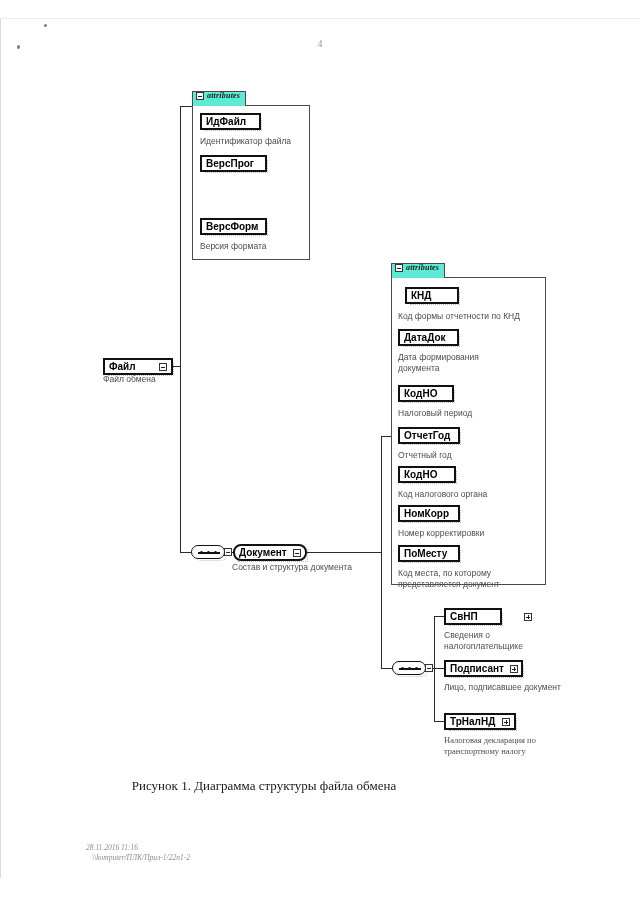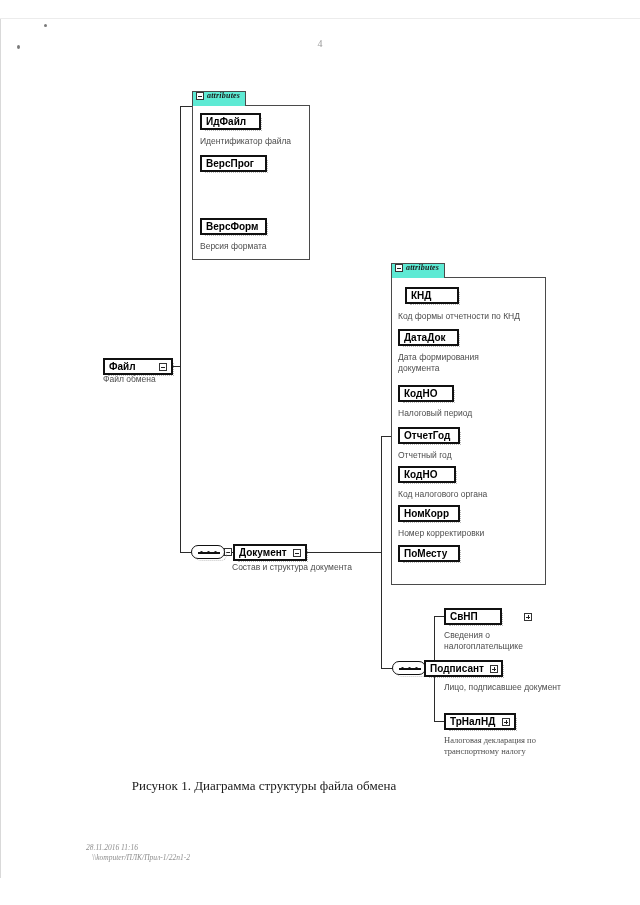--- a/index.html
+++ b/index.html
@@ -187,21 +187,21 @@
     </div>
     <div class="desc" style="left:200px;top:241px;width:110px;">Версия формата</div>
 
     <div class="seq" style="left:191px;top:545px;">
       <span class="bar"></span>
       <span class="d d1"></span>
       <span class="d d2"></span>
       <span class="d d3"></span>
     </div>
 
-    <div class="node" style="left:233px;top:544px;width:74px;">
+    <div class="node" style="left:233px;top:544px;width:74px;border-radius:8px;">
       <span class="node-label">Документ</span>
       <span class="node-exp">
           <span class="expander"></span>
         </span>
     </div>
     <div class="desc" style="left:232px;top:562px;width:190px;">Состав и структура документа</div>
 
     <div class="attrbox" style="left:391px;top:277px;width:155px;height:308px;">
       <div class="tab">
         <span class="expander"></span>
@@ -236,39 +236,41 @@
     <div class="desc" style="left:398px;top:489px;width:145px;">Код налогового органа</div>
 
     <div class="node" style="left:398px;top:505px;width:62px;">
       <span class="node-label">НомКорр</span>
     </div>
     <div class="desc" style="left:398px;top:528px;width:145px;">Номер корректировки</div>
 
     <div class="node" style="left:398px;top:545px;width:62px;">
       <span class="node-label">ПоМесту</span>
     </div>
+    <div class="desc" style="left:398px;top:568px;width:145px;">Код места, по которому
+представляется документ</div>
 
     <div class="seq" style="left:392px;top:661px;">
       <span class="bar"></span>
       <span class="d d1"></span>
       <span class="d d2"></span>
       <span class="d d3"></span>
     </div>
     <div class="conn-exp" style="left:425px;top:664px;"></div>
 
     <div class="node" style="left:444px;top:608px;width:58px;gap:40px;">
       <span class="node-label">СвНП</span>
       <span class="node-exp">
           <span class="expander plus"></span>
         </span>
     </div>
     <div class="desc" style="left:444px;top:630px;width:150px;">Сведения о
 налогоплательщике</div>
 
-    <div class="node" style="left:424px;top:660px;width:79px;">
+    <div class="node" style="left:444px;top:660px;width:79px;">
       <span class="node-label">Подписант</span>
       <span class="node-exp">
           <span class="expander plus"></span>
         </span>
     </div>
     <div class="desc" style="left:444px;top:682px;width:170px;">Лицо, подписавшее документ</div>
 
     <div class="node" style="left:444px;top:713px;width:72px;">
       <span class="node-label">ТрНалНД</span>
       <span class="node-exp">

